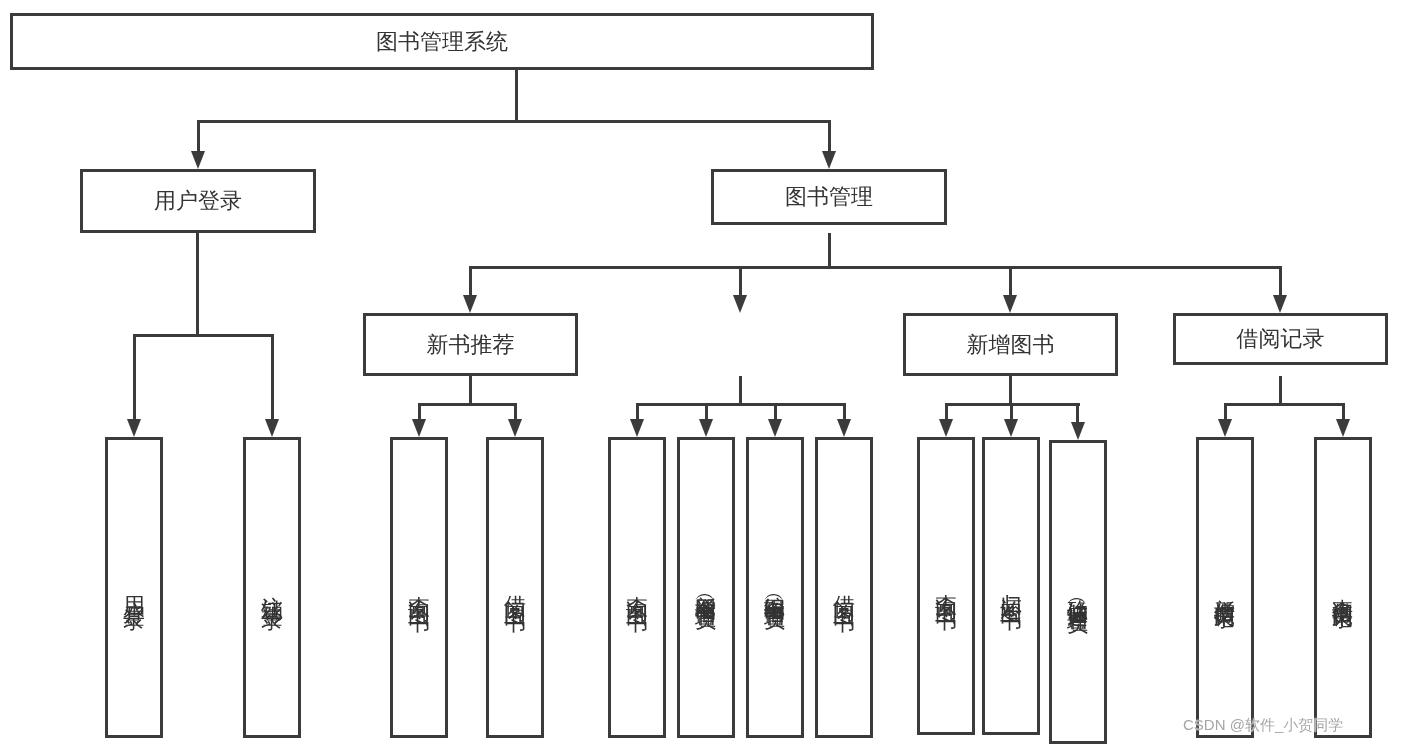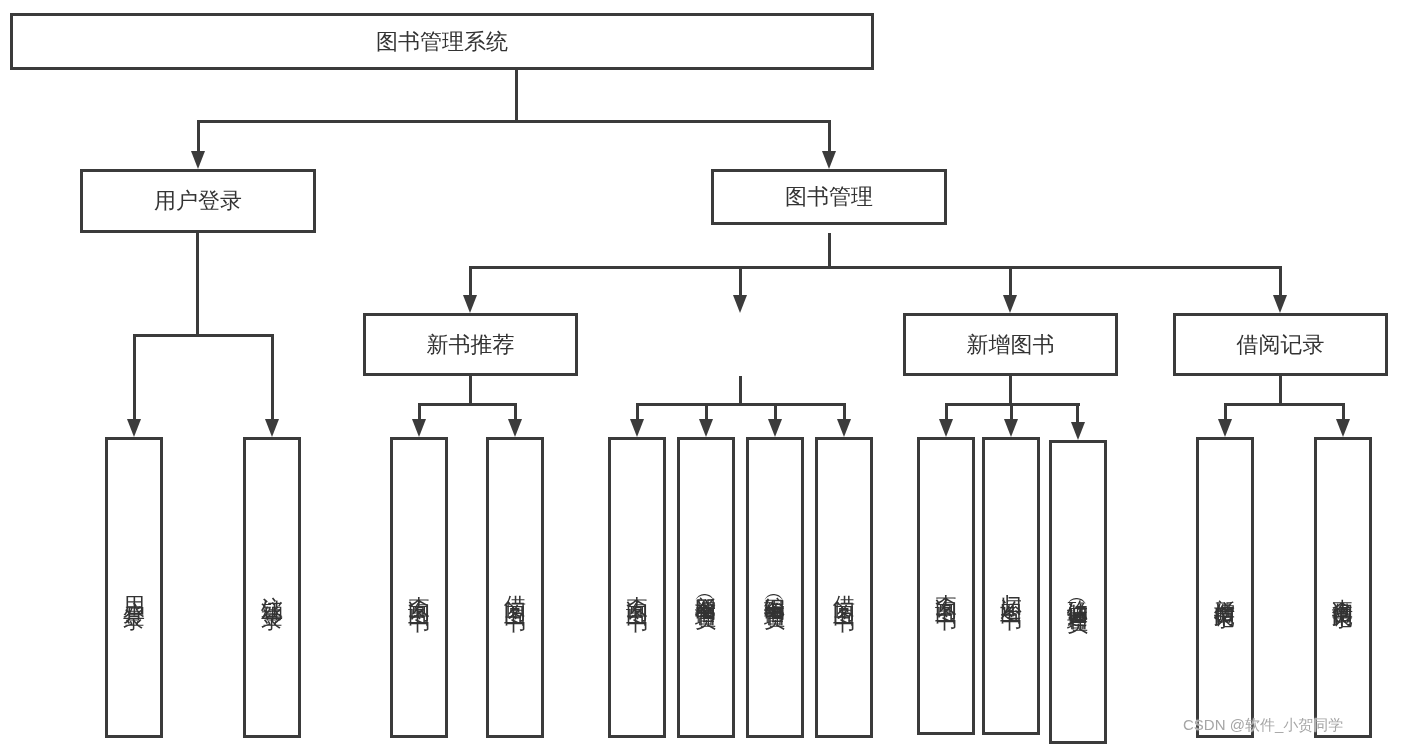--- a/index.html
+++ b/index.html
@@ -69,21 +69,21 @@
   <div class="ar" style="left:463px;top:295px;"></div>
   <div class="ln" style="left:739px;top:266px;width:3px;height:31px;"></div>
   <div class="ar" style="left:733px;top:295px;"></div>
   <div class="ln" style="left:1009px;top:266px;width:3px;height:31px;"></div>
   <div class="ar" style="left:1003px;top:295px;"></div>
   <div class="ln" style="left:1279px;top:266px;width:3px;height:31px;"></div>
   <div class="ar" style="left:1273px;top:295px;"></div>
 
   <div class="box" style="left:363px;top:313px;width:215px;height:63px;">新书推荐</div>
   <div class="box" style="left:903px;top:313px;width:215px;height:63px;">新增图书</div>
-  <div class="box" style="left:1173px;top:313px;width:215px;height:63px;">借阅记录</div>
+  <div class="box" style="left:1173px;top:313px;width:215px;height:52px;">借阅记录</div>
 
   <div class="ln" style="left:469px;top:376px;width:3px;height:30px;"></div>
   <div class="ln" style="left:418px;top:403px;width:99px;height:3px;"></div>
   <div class="ln" style="left:418px;top:403px;width:3px;height:18px;"></div>
   <div class="ar" style="left:412px;top:419px;"></div>
   <div class="ln" style="left:514px;top:403px;width:3px;height:18px;"></div>
   <div class="ar" style="left:508px;top:419px;"></div>
 
   <div class="ln" style="left:739px;top:376px;width:3px;height:30px;"></div>
   <div class="ln" style="left:636px;top:403px;width:210px;height:3px;"></div>

